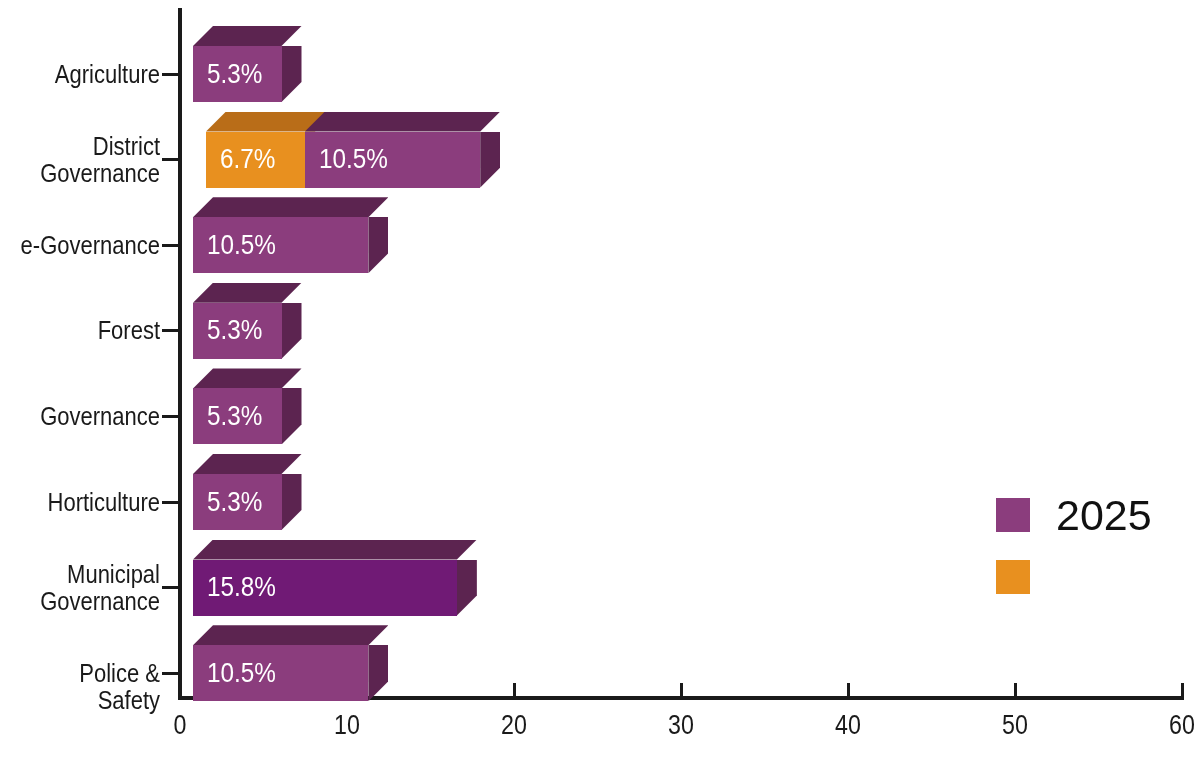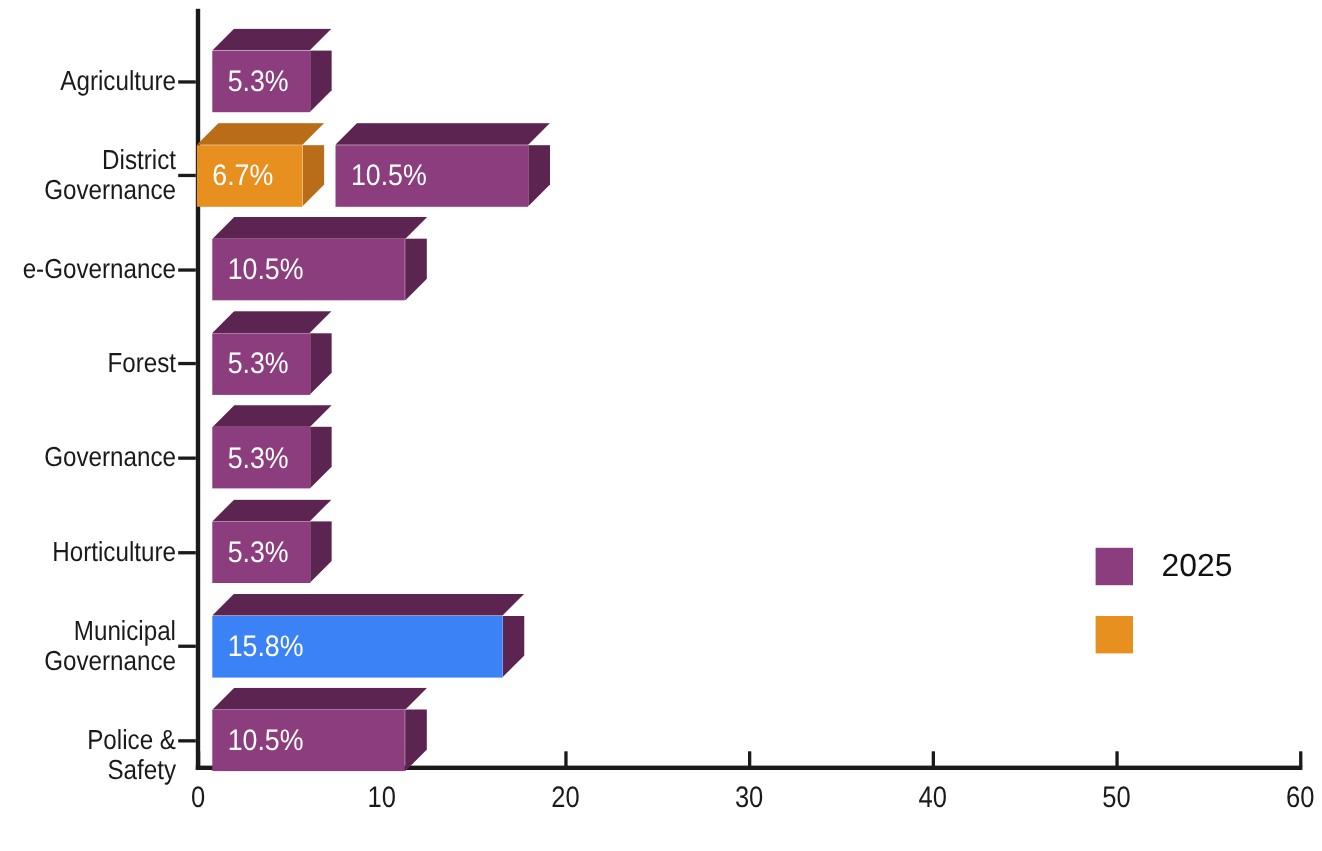--- a/index.html
+++ b/index.html
@@ -52,21 +52,21 @@
     font-family:"Liberation Sans", sans-serif;
     transform:scaleX(0.9);transform-origin:left center;
     margin-left:14px;white-space:nowrap;
   }
 
   
   #legend{position:absolute;left:996px;top:484px;}
   .legend-row{display:flex;align-items:center;height:62px;}
   .legend-swatch{width:34px;height:34px;flex:none;}
   .legend-label{
-    margin-left:26px;font-size:29px;color:#111111;
+    margin-left:26px;font-size:43px;color:#111111;
     font-family:"Liberation Sans", sans-serif;line-height:43px;
   }
 </style>
 </head>
 <body>
 
 <div id="chart-root">
 
   <div class="axis-line" id="y-axis"></div>
   <div class="axis-line" id="x-axis"></div>
@@ -112,21 +112,21 @@
       <div class="x-label" style="left: 1182px;">60</div>
     </div>
   <div id="bars-layer">
       <div class="bar" style="left: 193px; top: 46px; width: 88.51px; height: 56px;">
         <div class="top" style="background: rgb(92, 36, 80); clip-path: polygon(20px 0px, 100% 0px, calc(100% - 20px) 100%, 0px 100%); width: calc(100% + 20px);"></div>
         <div class="side" style="background: rgb(92, 36, 80); clip-path: polygon(0px 100%, 100% calc(100% - 20px), 100% -20px, 0px 0px);"></div>
         <div class="face" style="background: rgb(139, 61, 125);">
           <span class="value">5.3%</span>
         </div>
       </div>
-      <div class="bar" style="left: 179px; top: 131.6px; width: 96px; height: 56px;">
+      <div class="bar" style="left: 206px; top: 131.6px; width: 109px; height: 56px;">
         <div class="top" style="background: rgb(185, 109, 24); clip-path: polygon(20px 0px, 100% 0px, calc(100% - 20px) 100%, 0px 100%); width: calc(100% + 20px);"></div>
         <div class="side" style="background: rgb(185, 109, 24); clip-path: polygon(0px 100%, 100% calc(100% - 20px), 100% -20px, 0px 0px);"></div>
         <div class="face" style="background: rgb(232, 144, 31);">
           <span class="value">6.7%</span>
         </div>
       </div>
       <div class="bar" style="left: 304.89px; top: 131.6px; width: 175.35px; height: 56px;">
         <div class="top" style="background: rgb(92, 36, 80); clip-path: polygon(20px 0px, 100% 0px, calc(100% - 20px) 100%, 0px 100%); width: calc(100% + 20px);"></div>
         <div class="side" style="background: rgb(92, 36, 80); clip-path: polygon(0px 100%, 100% calc(100% - 20px), 100% -20px, 0px 0px);"></div>
         <div class="face" style="background: rgb(139, 61, 125);">
@@ -157,21 +157,21 @@
       <div class="bar" style="left: 193px; top: 474px; width: 88.51px; height: 56px;">
         <div class="top" style="background: rgb(92, 36, 80); clip-path: polygon(20px 0px, 100% 0px, calc(100% - 20px) 100%, 0px 100%); width: calc(100% + 20px);"></div>
         <div class="side" style="background: rgb(92, 36, 80); clip-path: polygon(0px 100%, 100% calc(100% - 20px), 100% -20px, 0px 0px);"></div>
         <div class="face" style="background: rgb(139, 61, 125);">
           <span class="value">5.3%</span>
         </div>
       </div>
       <div class="bar" style="left: 193px; top: 559.6px; width: 263.86px; height: 56px;">
         <div class="top" style="background: rgb(92, 36, 80); clip-path: polygon(20px 0px, 100% 0px, calc(100% - 20px) 100%, 0px 100%); width: calc(100% + 20px);"></div>
         <div class="side" style="background: rgb(92, 36, 80); clip-path: polygon(0px 100%, 100% calc(100% - 20px), 100% -20px, 0px 0px);"></div>
-        <div class="face" style="background: #3b82f6;">
+        <div class="face" style="background: #701a75;">
           <span class="value">15.8%</span>
         </div>
       </div>
       <div class="bar" style="left: 193px; top: 645.2px; width: 175.35px; height: 56px;">
         <div class="top" style="background: rgb(92, 36, 80); clip-path: polygon(20px 0px, 100% 0px, calc(100% - 20px) 100%, 0px 100%); width: calc(100% + 20px);"></div>
         <div class="side" style="background: rgb(92, 36, 80); clip-path: polygon(0px 100%, 100% calc(100% - 20px), 100% -20px, 0px 0px);"></div>
         <div class="face" style="background: rgb(139, 61, 125);">
           <span class="value">10.5%</span>
         </div>
       </div>

